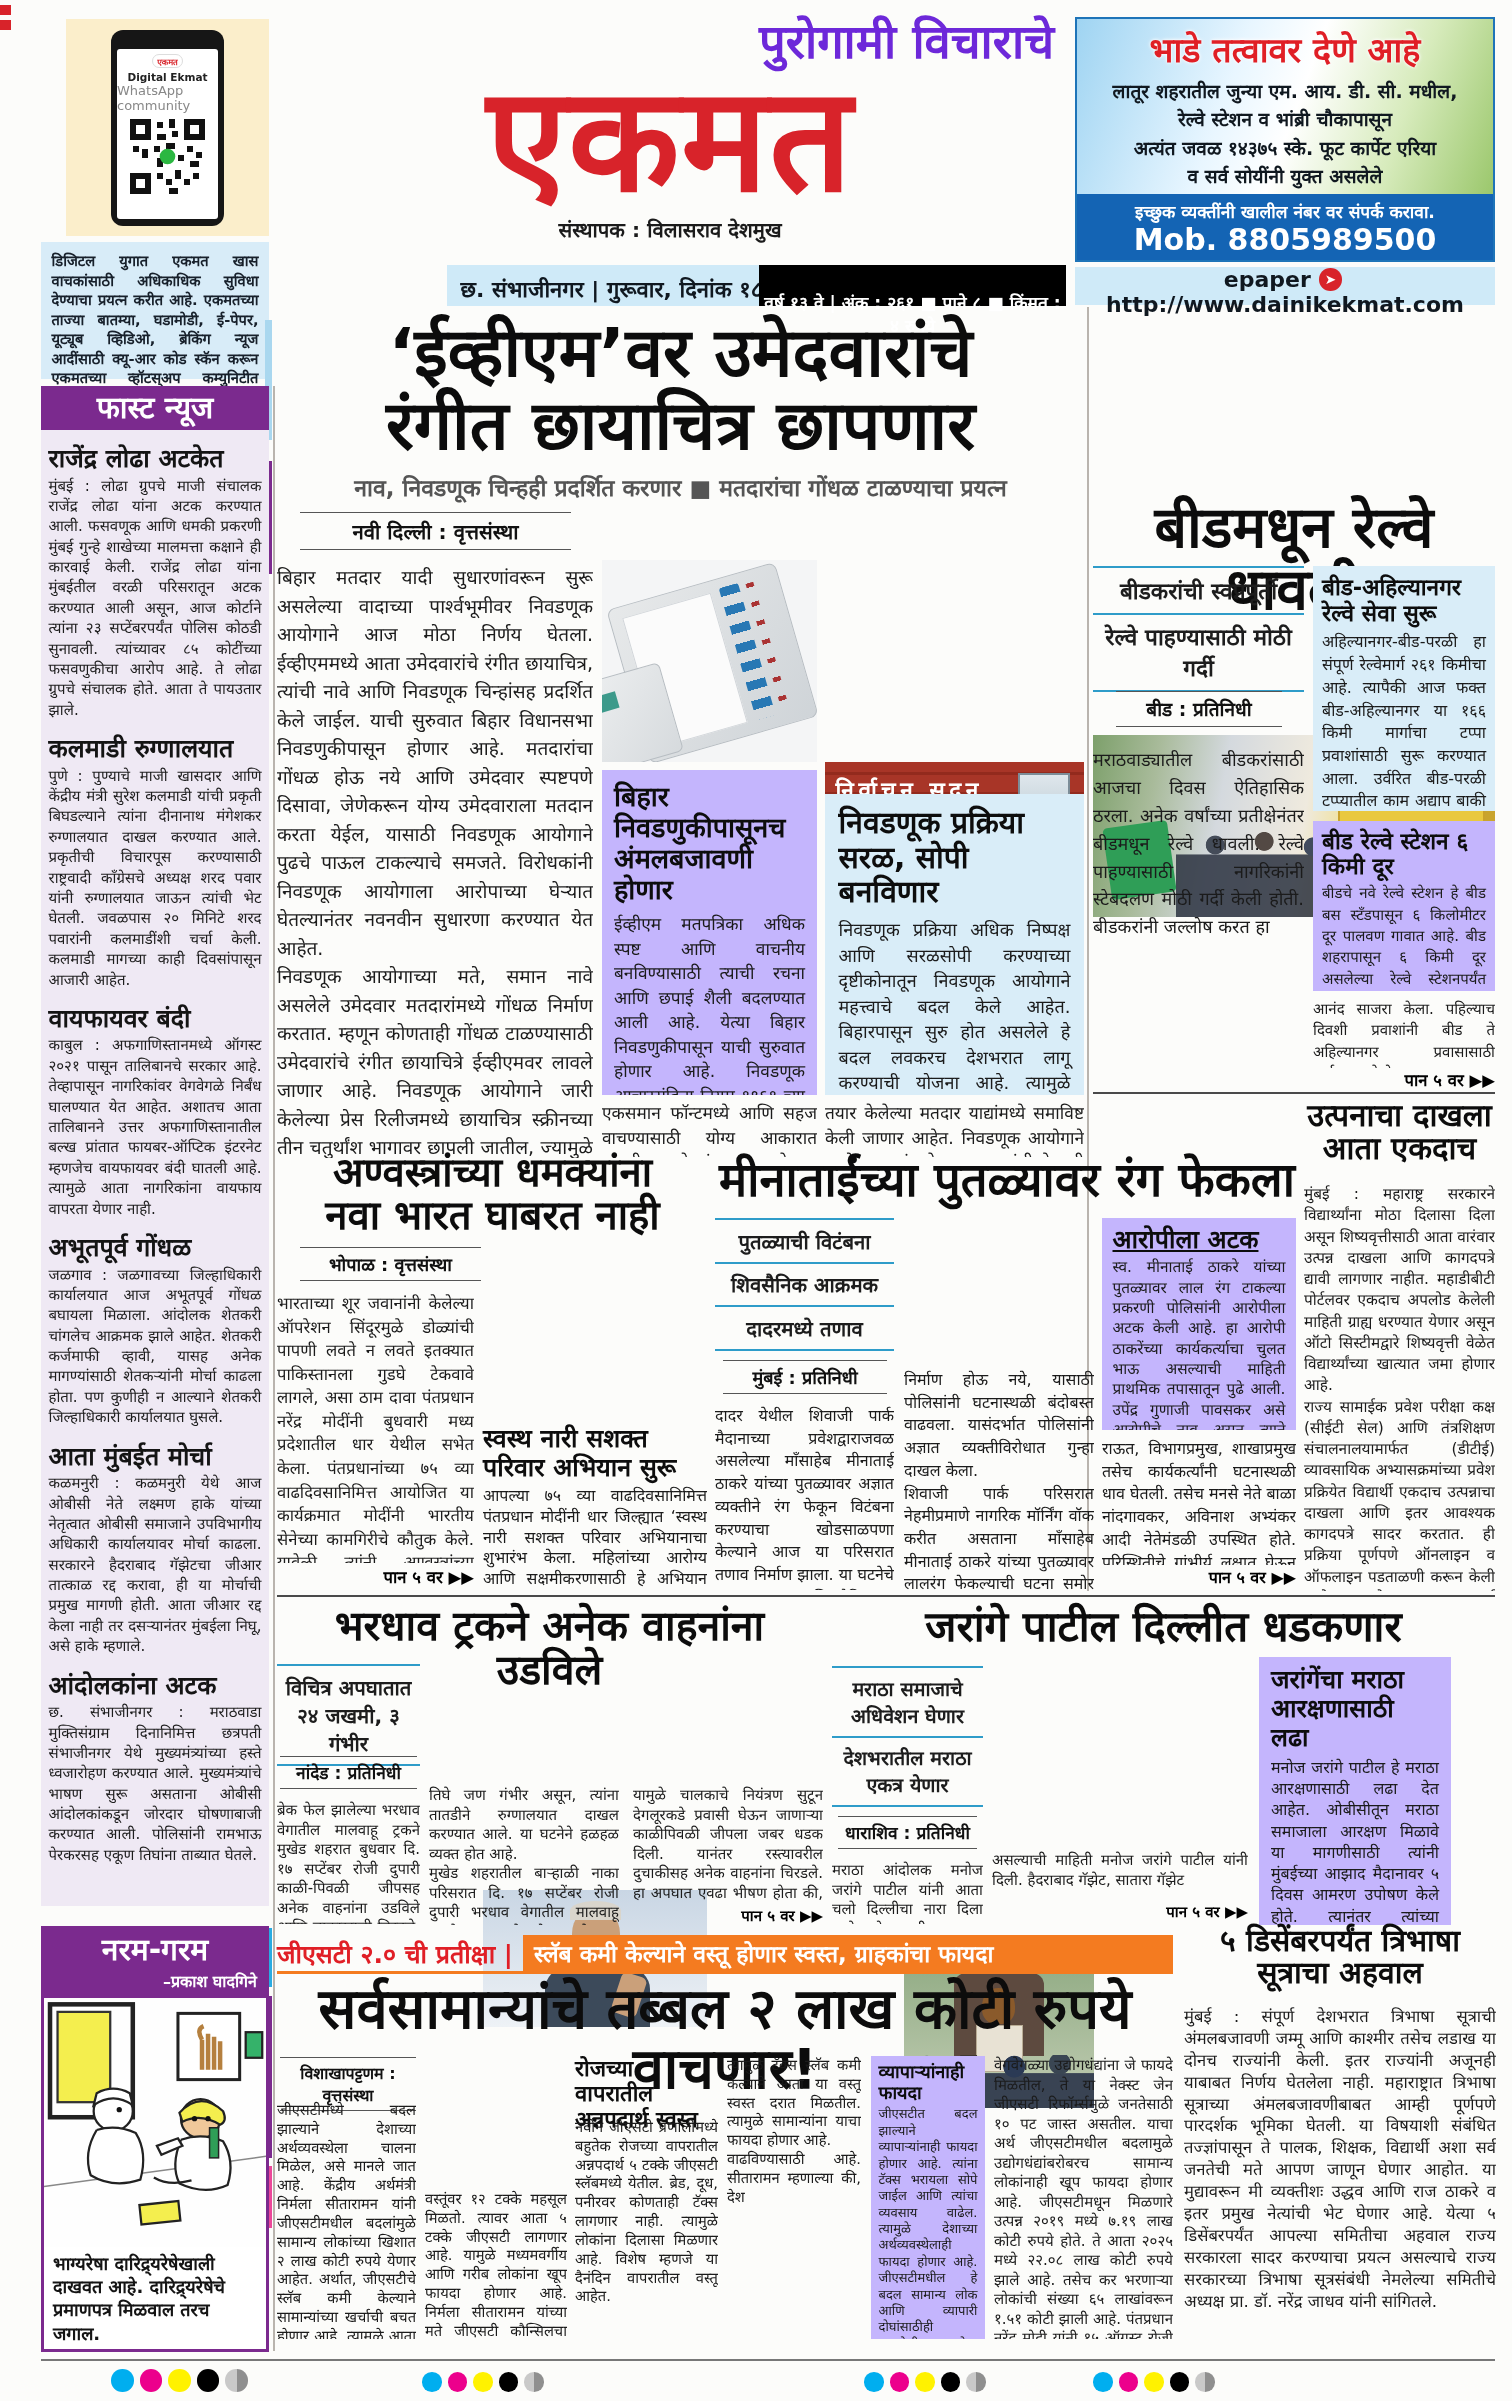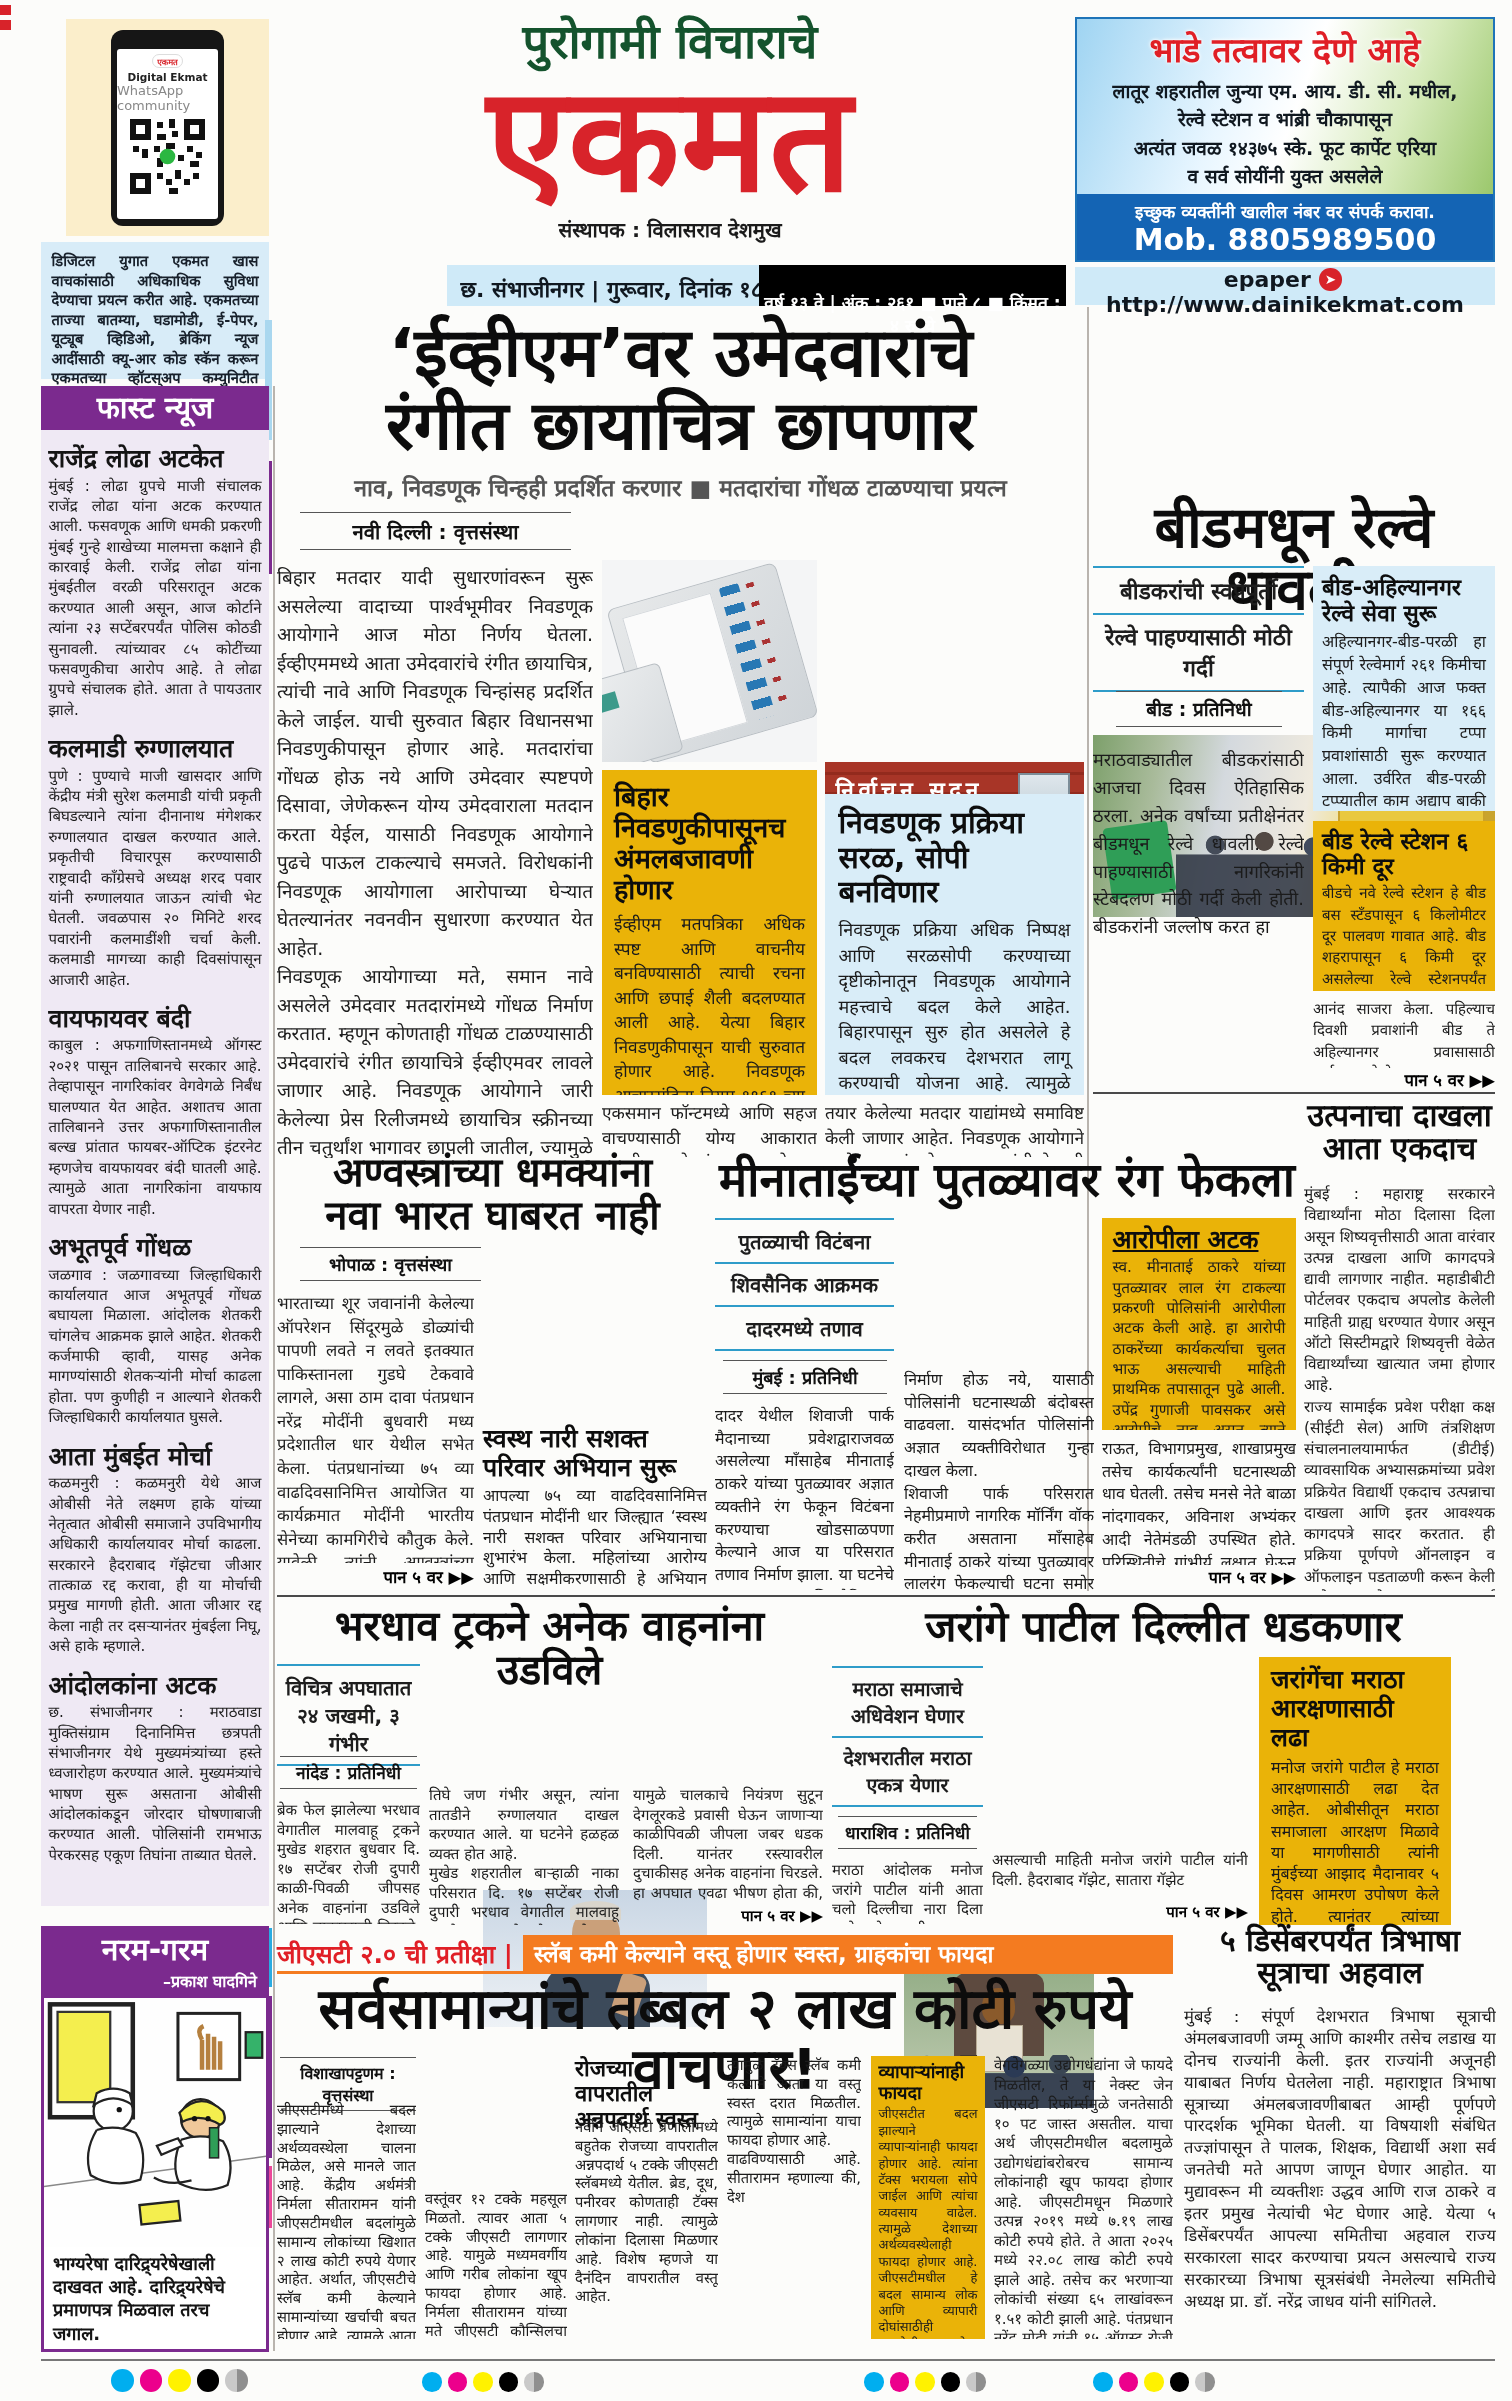--- a/index.html
+++ b/index.html
@@ -6,21 +6,21 @@
   #page{position:relative;width:1512px;height:2401px;background:#fcfcfa;
         font-family:"DejaVu Sans",sans-serif;overflow:hidden;}
   .abs{position:absolute;}
   .bodytxt{font-size:16.6px;line-height:1.42;color:#1b1b1b;white-space:pre-line;overflow:hidden;text-align:justify;}
   .headline{font-weight:700;color:#0c0c0c;line-height:1.08;text-align:center;}
   .byline{font-weight:700;color:#111;text-align:center;border-top:1.5px solid #555;border-bottom:1.5px solid #555;padding:3.8px 0;}
   .rule{background:#4a4a4a;}
   .vrule{background:#b9b4ae;width:1.5px;}
   .deckline{font-weight:700;text-align:center;color:#1d1d1d;padding:6.8px 1.5px;border-bottom:2.3px solid #2e9cc9;}
   .deckline:first-child{border-top:2.3px solid #2e9cc9;}
-  .cream{background:#eab308;}
+  .cream{background:#c4b5fd;}
   .blueb{background:#d9edf8;}
   .boxtitle{font-weight:800;color:#0d0d0d;line-height:1.15;}
   .jump{font-weight:700;color:#000;text-align:right;}
   .fn-item-title{font-size:25px;font-weight:800;color:#141414;margin:15px 7.5px 3px 7.5px;line-height:1.1;}
   .fn-item-body{font-size:15px;line-height:1.36;color:#1d1d1d;margin:0 7.5px;text-align:justify;}
   .dot{width:22.6px;height:22.6px;border-radius:50%;display:inline-block;margin-right:6px;}
   .photo{overflow:hidden;position:relative;}
 </style>
 </head>
 <body>
@@ -72,21 +72,21 @@
           <circle cx="12.5" cy="12.5" r="2.6" fill="#2bb741"></circle>
         </svg>
       </div>
     </div>
   </div>
   <div class="abs" style="left:41px;top:242px;width:228px;height:137px;background:#d8ecf8;">
     <div style="padding:9px 10.5px;font-size:14.7px;line-height:1.33;font-weight:700;color:#17202b;text-align:justify;">डिजिटल युगात एकमत खास वाचकांसाठी अधिकाधिक सुविधा देण्याचा प्रयत्न करीत आहे. एकमतच्या ताज्या बातम्या, घडामोडी, ई-पेपर, यूट्यूब व्हिडिओ, ब्रेकिंग न्यूज आदींसाठी क्यू-आर कोड स्कॅन करून एकमतच्या व्हॉटस्अप कम्युनिटीत सामील व्हा. अपडेट राहा.</div>
   </div>
 
   <div class="abs" style="left:286px;top:16.6px;width:768px;text-align:center;">
-    <div style="color:#14532d;font-weight:800;font-size:47px;line-height:1.05;">पुरोगामी विचाराचे</div>
+    <div style="color:#6d28d9;font-weight:800;font-size:47px;line-height:1.05;text-align:right;">पुरोगामी विचाराचे</div>
     <div style="color:#d8232a;font-weight:900;font-size:145px;line-height:1.02;letter-spacing:1.5px;">एकमत</div>
     <div style="color:#1b1b1b;font-weight:700;font-size:20.3px;margin-top:1.5px;">संस्थापक : विलासराव देशमुख</div>
   </div>
 
   <div class="abs" style="left:1075px;top:16.6px;width:420px;height:245px;border:2.3px solid #1e74b8;background:linear-gradient(110deg,#9fd4f2 0%,#e8f6ff 35%,#ffffff 50%,#d7ebbc 72%,#8fc05c 100%);box-sizing:border-box;">
     <div style="text-align:center;font-size:34px;font-weight:900;color:#e01f26;margin-top:7.5px;text-shadow:0 0 2.3px #fff,0 0 4.5px #fff;">भाडे तत्वावर देणे आहे</div>
     <div style="text-align:center;font-size:19px;font-weight:700;color:#101820;line-height:1.5;margin-top:4.5px;">
       <div>लातूर शहरातील जुन्या एम. आय. डी. सी. मधील,</div>
       <div>रेल्वे स्टेशन व भांब्री चौकापासून</div>
       <div>अत्यंत जवळ १४३७५ स्के. फूट कार्पेट एरिया</div>

